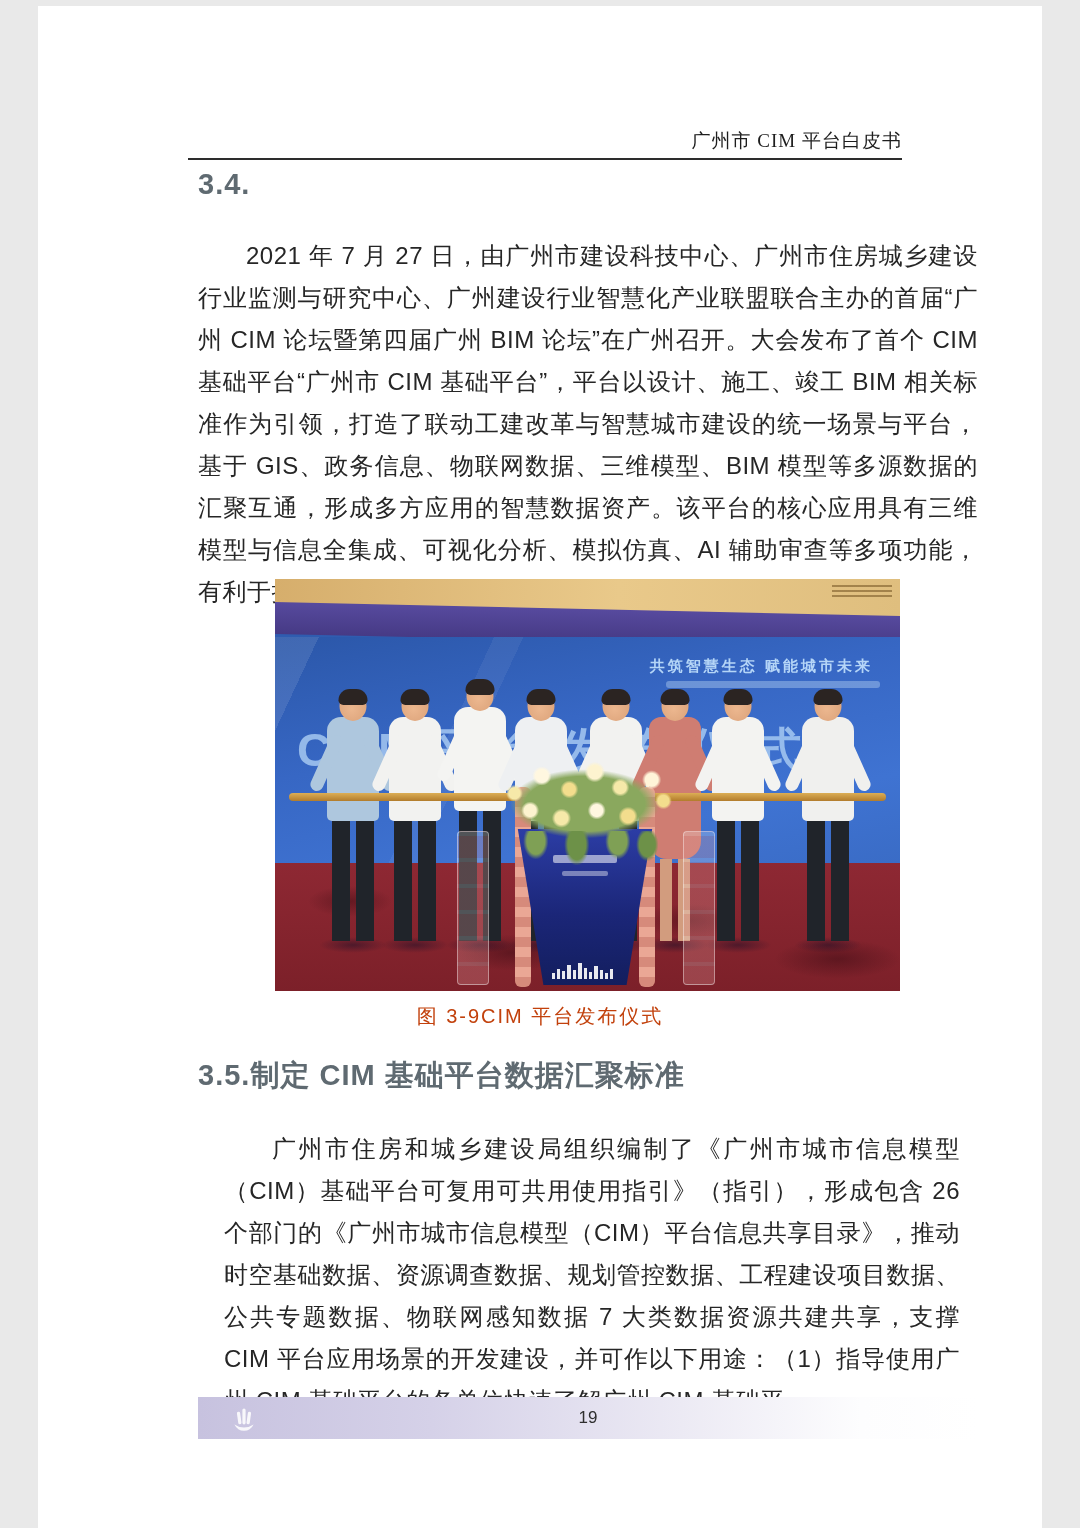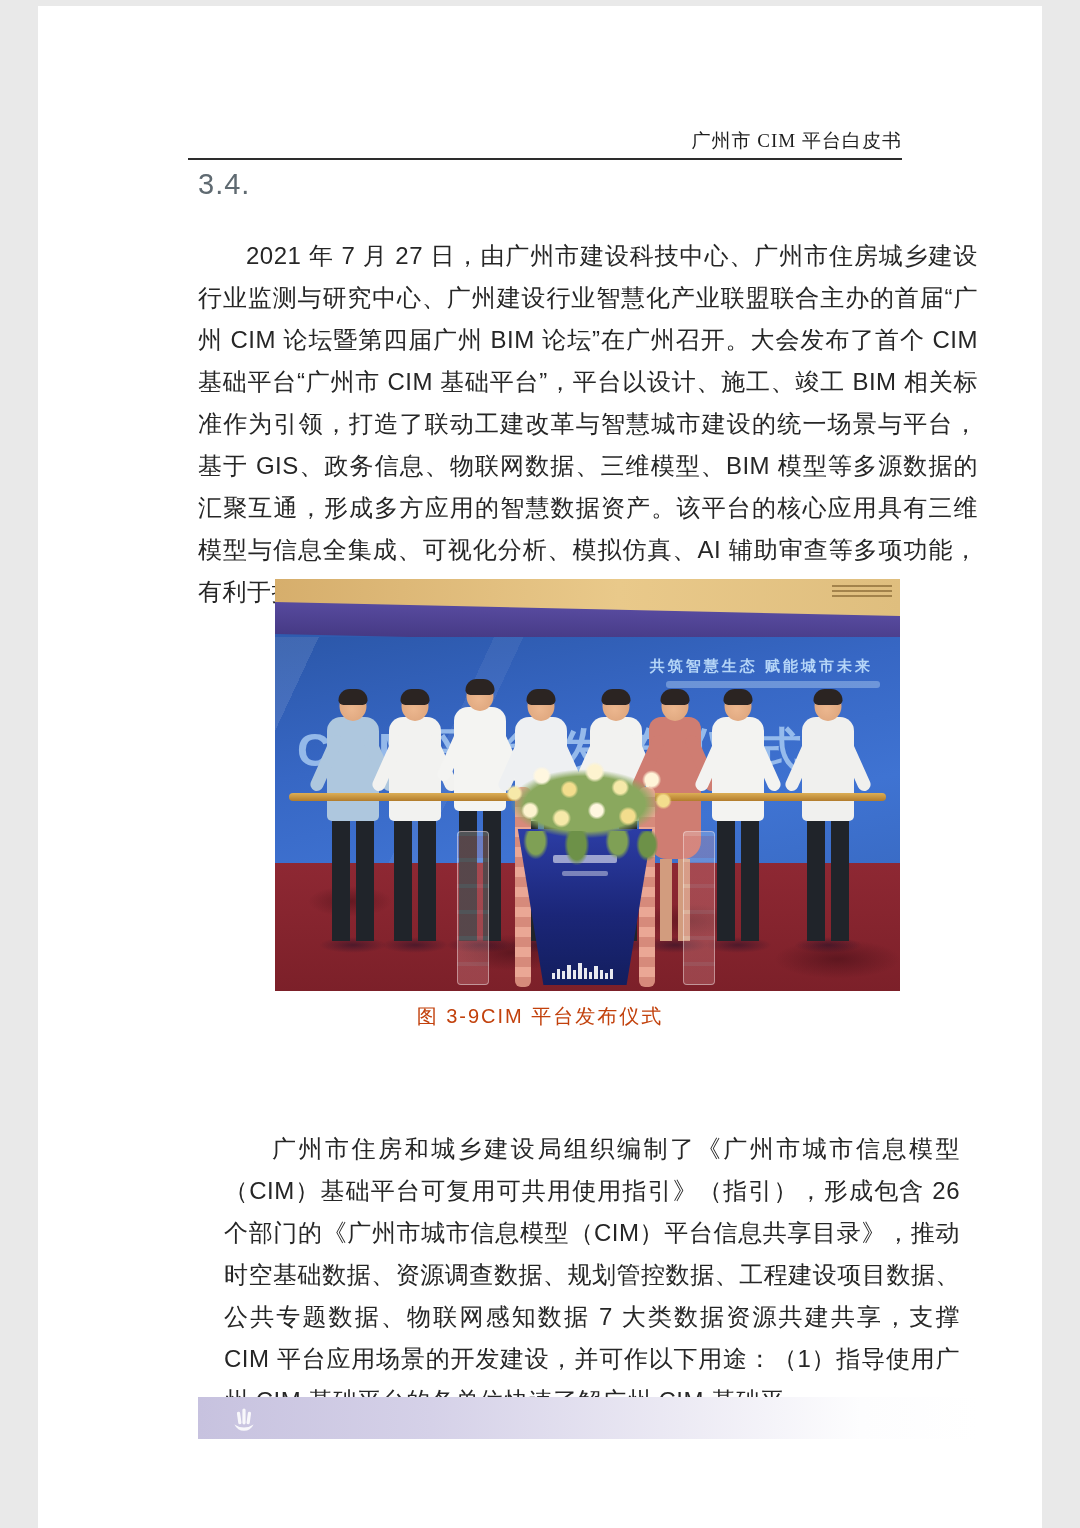--- a/index.html
+++ b/index.html
@@ -9,21 +9,21 @@
   }
   
   .header-title{
     position:absolute;top:122px;right:140px;font-size:19px;color:#1e1e1e;
     letter-spacing:1px;font-family:"Liberation Serif","DejaVu Serif",serif;
   }
   .header-rule{position:absolute;top:152px;left:150px;right:140px;height:2px;background:#2d2d2d;}
   
   .sec-heading{
     position:absolute;left:160px;display:flex;align-items:baseline;
-    font-size:29px;font-weight:400;color:#5f6a71;letter-spacing:1px;white-space:nowrap;
+    font-size:29px;font-weight:700;color:#5f6a71;letter-spacing:1px;white-space:nowrap;
   }
   .sec-heading.h34{top:162px;}
   .sec-heading.h35{top:1050px;}
   
   .body-para{
     position:absolute;font-size:24px;line-height:42px;color:#262626;
     text-align:justify;text-indent:2em;letter-spacing:0.5px;margin:0;
   }
   .body-para.p1{top:229px;left:160px;width:780px;}
   .body-para.p2{top:1122px;left:186px;width:736px;}
@@ -256,27 +256,32 @@
           <rect x="55" y="12" width="3" height="6"></rect>
           <rect x="60" y="8" width="3" height="10"></rect>
         </g>
       </svg>
     </div>
     <div class="ph-flowers"></div>
   </div>
 
   <div class="figure-caption">图 3-9CIM 平台发布仪式</div>
 
+  <div class="sec-heading h35">
+    <span>3.5.</span>
+    <span>制定 CIM 基础平台数据汇聚标准</span>
+  </div>
 
   <p class="body-para p2">广州市住房和城乡建设局组织编制了《广州市城市信息模型（CIM）基础平台可复用可共用使用指引》（指引），形成包含 26 个部门的《广州市城市信息模型（CIM）平台信息共享目录》，推动时空基础数据、资源调查数据、规划管控数据、工程建设项目数据、公共专题数据、物联网感知数据 7 大类数据资源共建共享，支撑 CIM 平台应用场景的开发建设，并可作以下用途：（1）指导使用广州 CIM 基础平台的各单位快速了解广州 CIM 基础平</p>
 
   <div class="footer-bar">
     <svg class="footer-logo" viewBox="0 0 40 40" xmlns="http://www.w3.org/2000/svg">
       <g fill="#ffffff" opacity="0.88">
         <rect x="12" y="12" width="4" height="16" rx="2" transform="rotate(-8 14 20)"></rect>
         <rect x="18" y="8" width="4" height="20" rx="2"></rect>
         <rect x="24" y="12" width="4" height="16" rx="2" transform="rotate(8 26 20)"></rect>
         <path d="M8 28 q12 8 24 0 q-4 8 -12 8 q-8 0 -12 -8 z"></path>
       </g>
     </svg>
+    <div class="page-number">19</div>
   </div>
 
 </div>
 
 </body></html>

